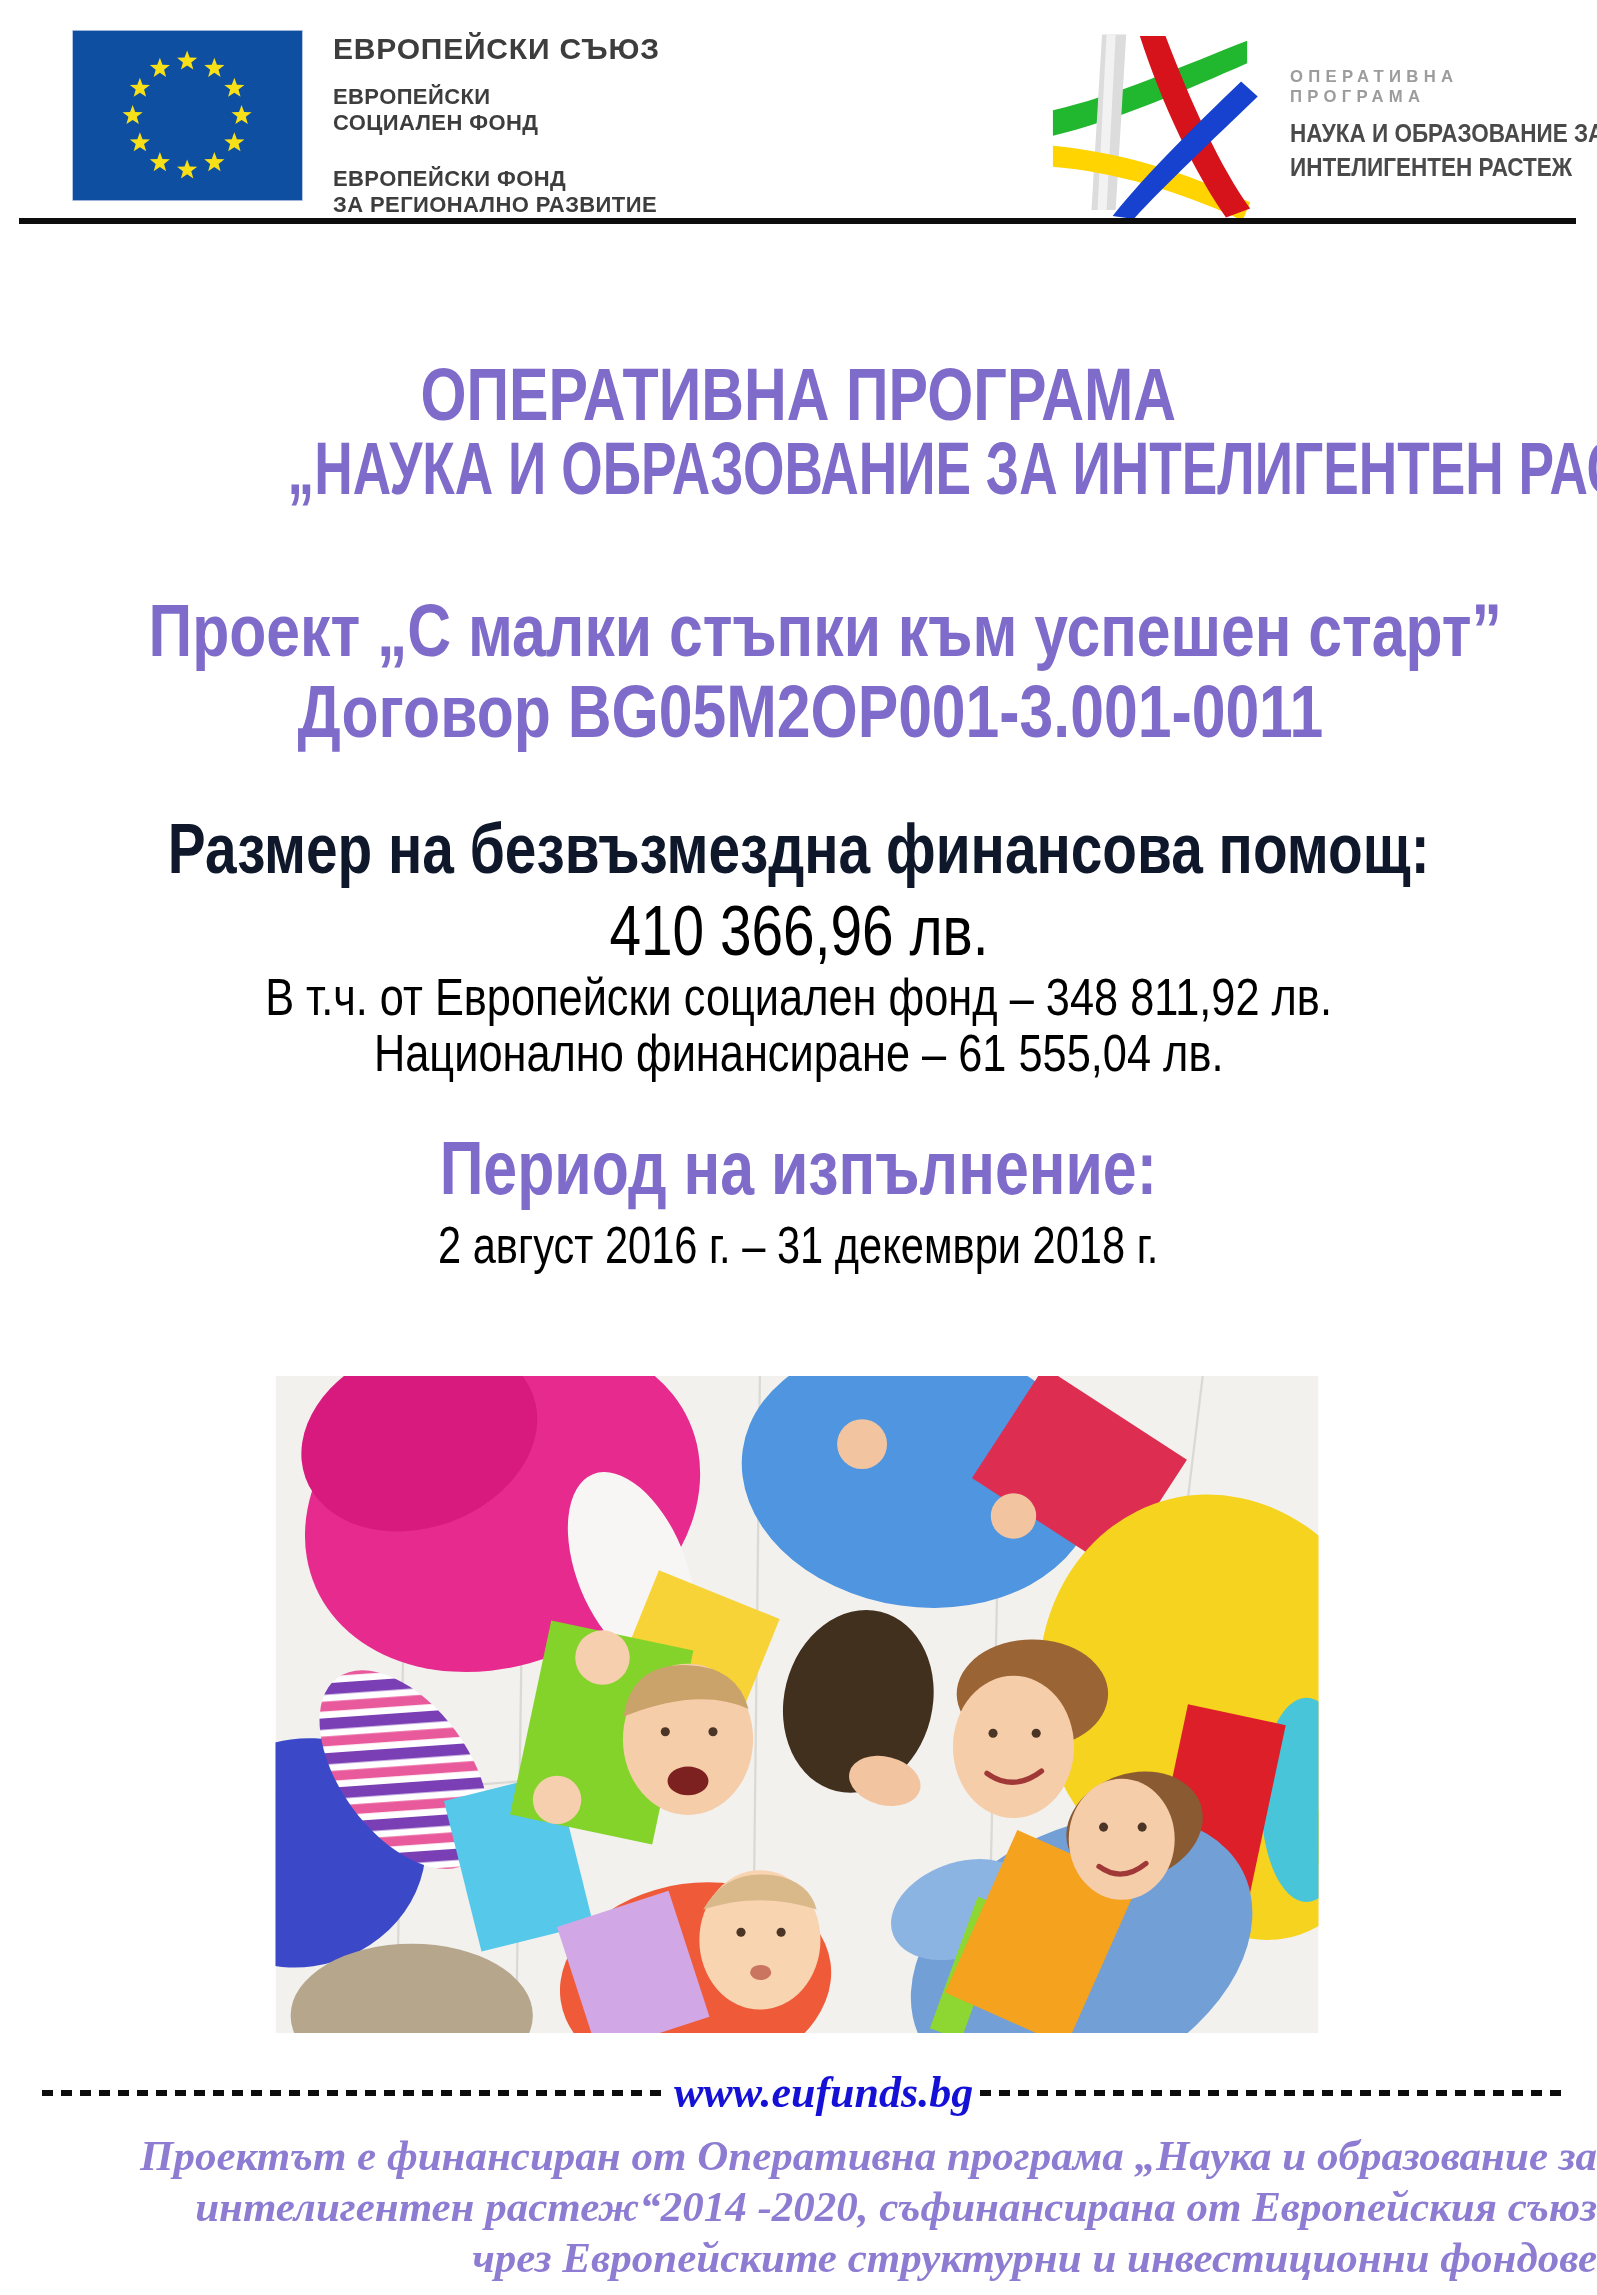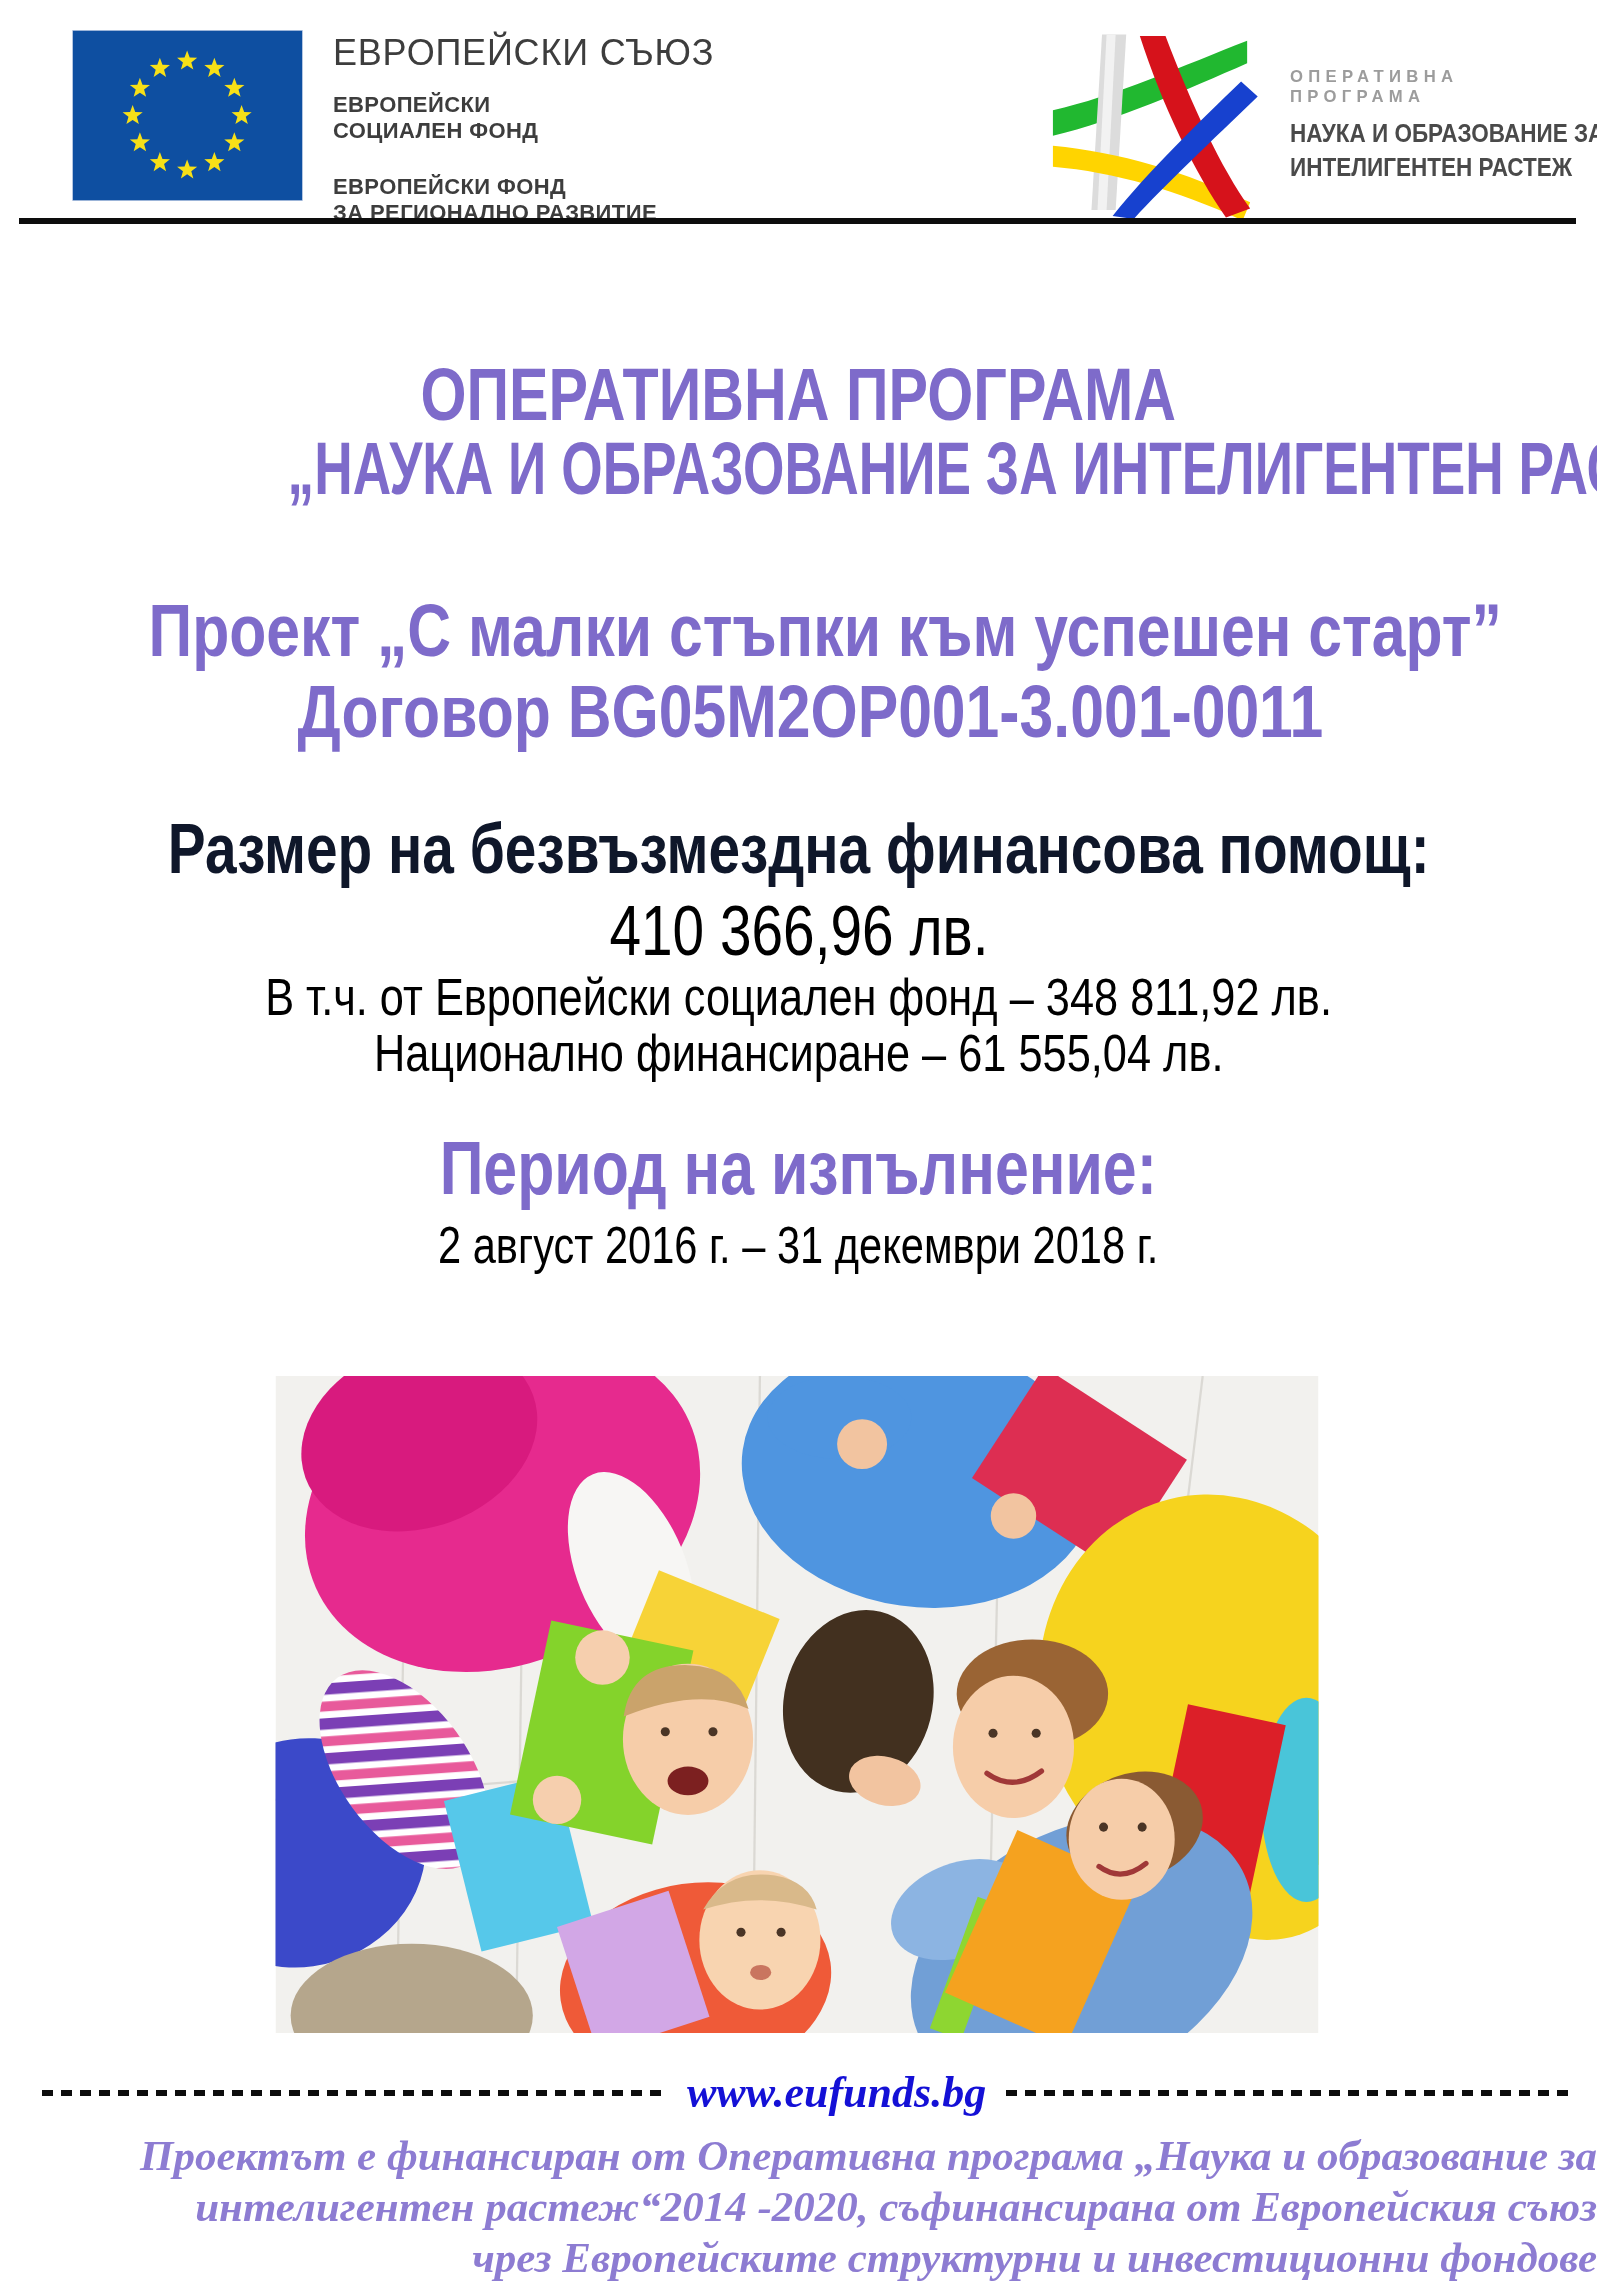--- a/index.html
+++ b/index.html
@@ -23,21 +23,21 @@
   .sq{display:inline-block;transform-origin:50% 50%;white-space:nowrap;}
   .sx80{transform:scaleX(0.80);}
   .sx72{transform:scaleX(0.72);}
   .sx82{transform:scaleX(0.82);}
   .sx85{transform:scaleX(0.85);}
   .sqL{display:inline-block;transform-origin:0 50%;white-space:nowrap;}
   .rule{position:absolute;left:19px;top:218px;width:1557px;height:6px;background:var(--ink);}
   
   .eu-flag{position:absolute;left:72px;top:30px;width:231px;height:171px;}
   .eu-text{position:absolute;left:333px;top:32px;color:var(--hdr-gray);}
-  .eu-title{font-size:36px;font-weight:normal;letter-spacing:0.8px;}
+  .eu-title{font-size:30px;font-weight:bold;letter-spacing:0.8px;}
   .eu-sub{font-size:22px;font-weight:bold;line-height:26px;letter-spacing:0.4px;}
   .eu-sub1{margin-top:18px;}
   .eu-sub2{margin-top:30px;}
   .op-logo{position:absolute;left:1049px;top:21px;width:227px;height:198px;}
   .op-text{position:absolute;left:1290px;top:67px;width:303px;}
   .op-kicker{font-size:16.7px;letter-spacing:5.3px;color:var(--kicker-gray);font-weight:bold;}
   .op-line{font-size:26.5px;font-weight:bold;color:var(--hdr-gray-2);line-height:34px;}
   .op-lines{margin-top:9px;}
   
   .t1{top:356px;font-size:74px;font-weight:bold;color:var(--purple);}
@@ -47,21 +47,21 @@
   .g1{top:812px;font-size:71px;font-weight:bold;color:#0f172a;}
   .g2{top:894px;font-size:71px;color:#000;}
   .g3{top:971px;font-size:51px;color:#000;}
   .g4{top:1027px;font-size:51px;color:#000;}
   .ph{top:1128px;font-size:76px;font-weight:bold;color:var(--purple);}
   .pv{top:1218px;font-size:52px;color:#000;}
   
   .photo{position:absolute;left:275px;top:1376px;width:1044px;height:657px;}
   
   .foot-row{position:absolute;left:42px;top:2065px;width:1526px;height:55px;
-    display:flex;align-items:center;gap:20px;}
+    display:flex;align-items:center;gap:7px;}
   .dash{height:6px;background:repeating-linear-gradient(90deg,var(--ink) 0 11.4px,transparent 11.4px 19px);}
   .dash-l{width:625px;flex:none;}
   .dash-r{flex:1;}
   .site{font-family:"Liberation Serif", serif;font-style:italic;font-weight:bold;
     font-size:44px;color:var(--link-blue);white-space:nowrap;}
   .disclaimer{position:absolute;left:0;top:2130px;width:1597px;text-align:right;
     font-family:"Liberation Serif", serif;font-style:italic;font-weight:bold;
     font-size:43px;line-height:51px;color:var(--purple-light);}
 </style>
 </head>

